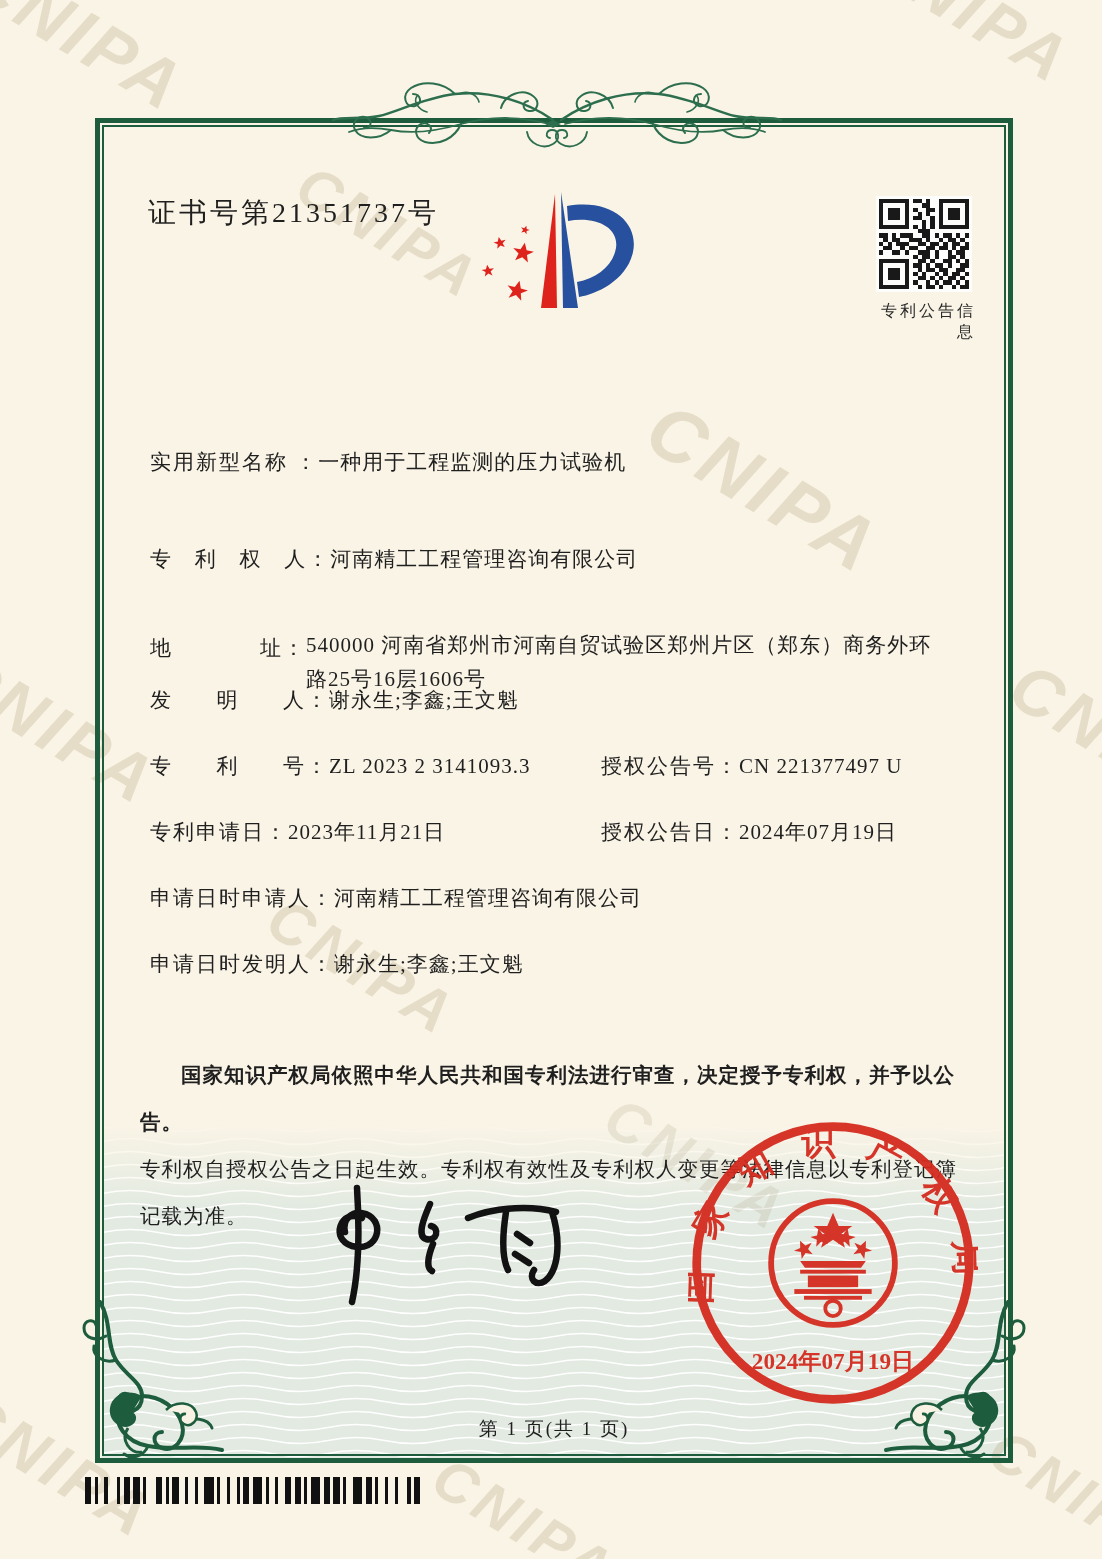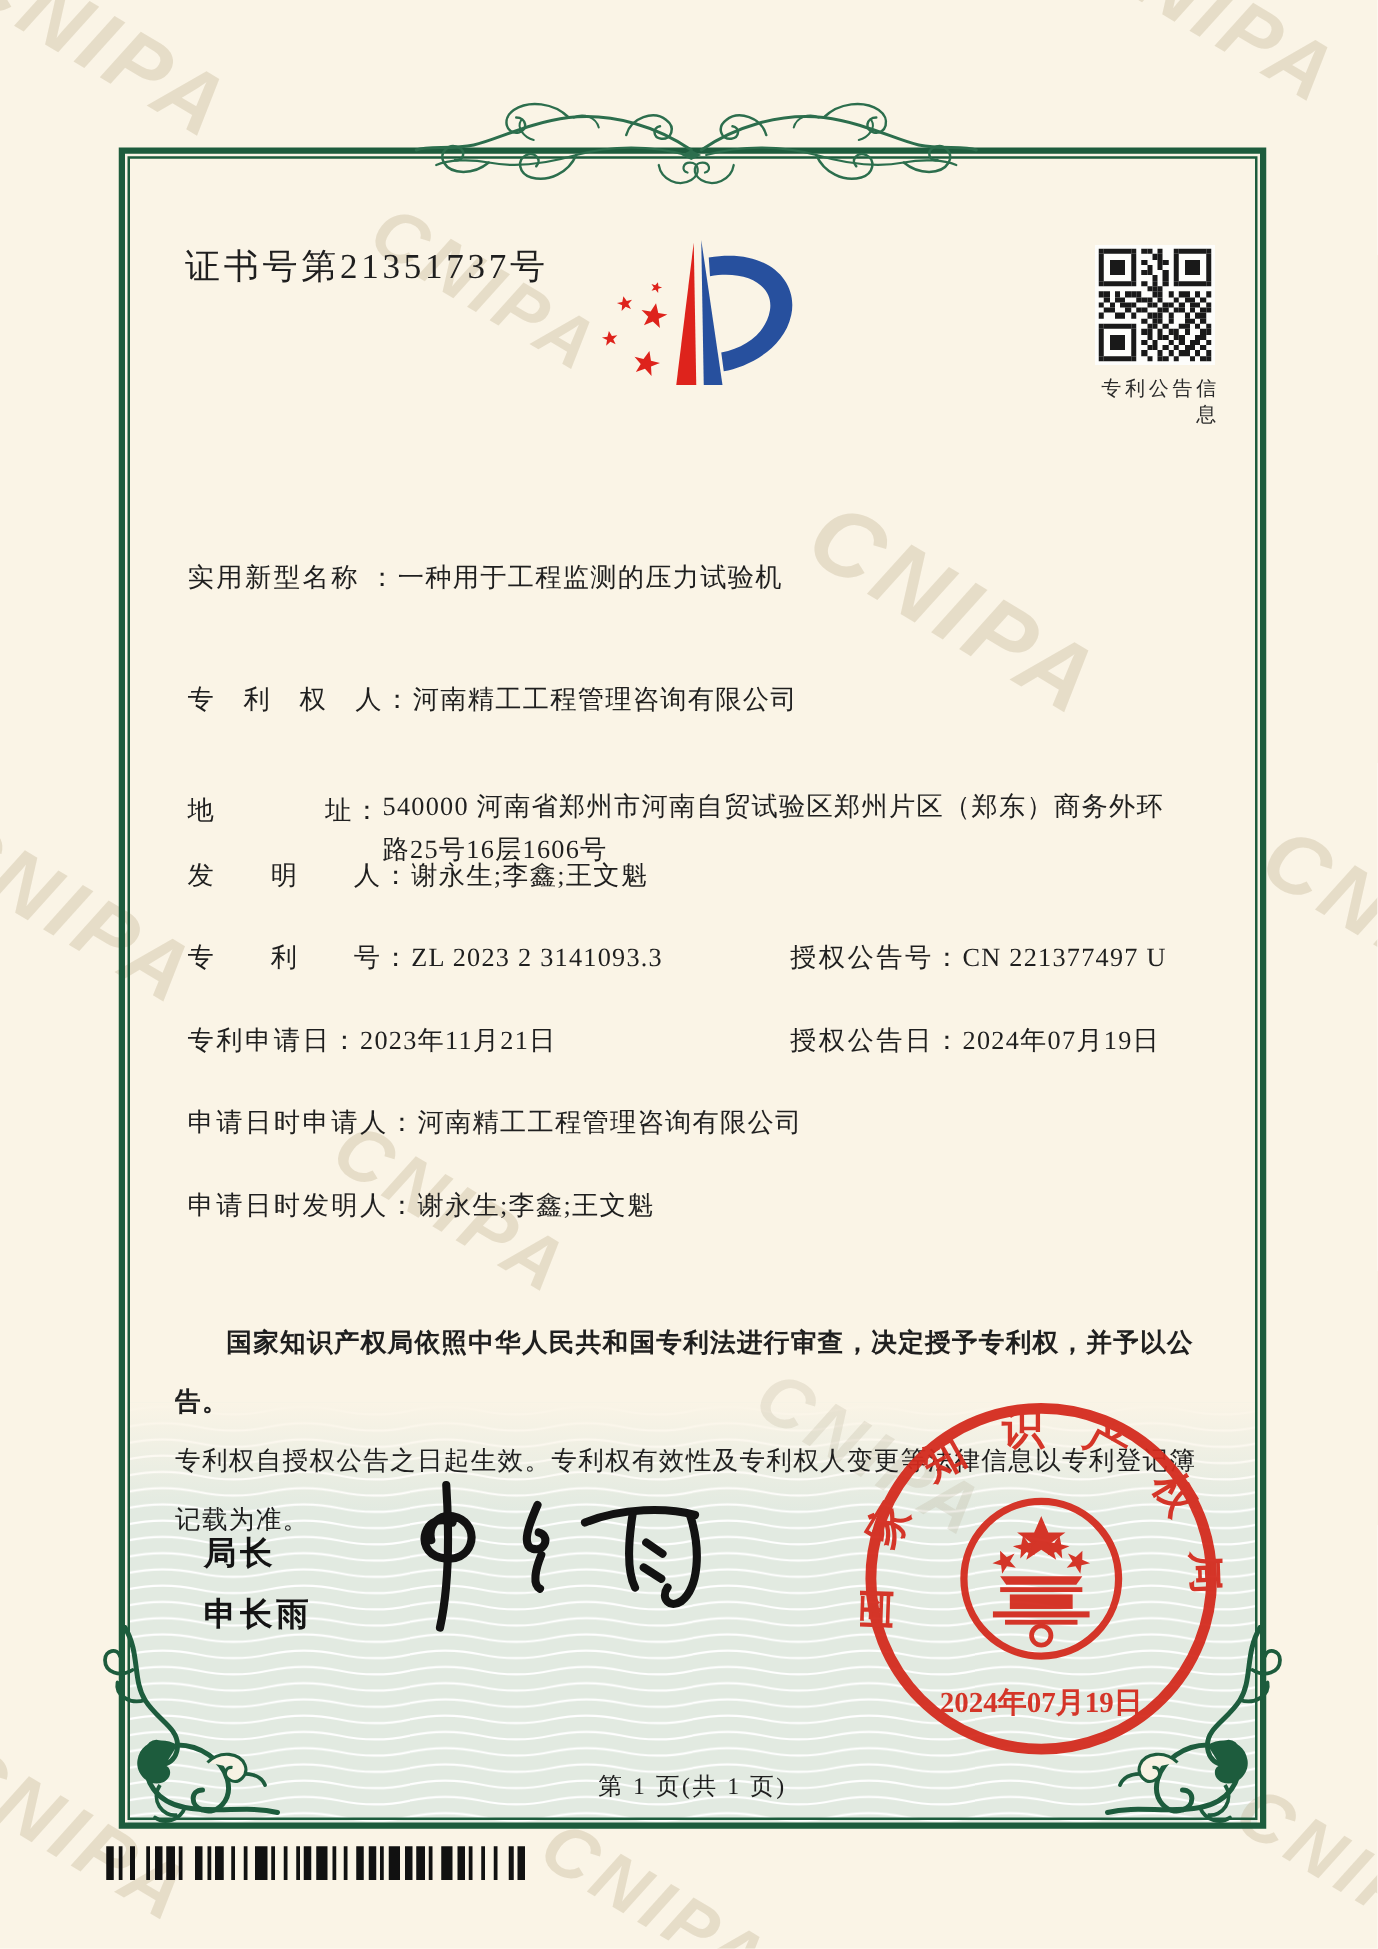--- a/index.html
+++ b/index.html
@@ -50,21 +50,21 @@
   .qr i{display:block;}
   .qr i.on{background:#191919;}
   .qr-caption{margin-top:9px;font-size:16px;letter-spacing:3px;color:#2a2a2a;}
   .title{position:absolute;left:0;width:1102px;top:326px;text-align:center;
     font-size:50px;font-weight:700;letter-spacing:8px;z-index:5;}
   
   .rows{position:absolute;left:150px;top:0;width:820px;z-index:5;font-size:21px;}
   .row{position:absolute;left:0;white-space:nowrap;}
   .flabel{white-space:pre;letter-spacing:2px;margin-top:24px;}
   .fvalue{letter-spacing:1px;margin-top:19px;}
-  .row .pair2{position:absolute;left:482px;top:0;white-space:nowrap;}
+  .row .pair2{position:absolute;left:451px;top:0;white-space:nowrap;}
   .row-name{top:448px;} .row-patentee{top:545px;} .row-address{top:610px;}
   .row-inventor{top:686px;} .row-patent{top:752px;} .row-dates{top:818px;}
   .row-app{top:884px;} .row-inv2{top:950px;}
   .row-address{white-space:normal;}
   .addr-flex{display:flex;align-items:flex-start;}
   .addr-flex .fvalue{display:inline-block;width:636px;line-height:1.6;white-space:normal;}
   
   .declaration{position:absolute;left:140px;top:1052px;width:830px;z-index:5;
     font-size:20.5px;letter-spacing:1px;line-height:2.3;}
   .declaration .l1{text-indent:2em;font-weight:bold;}
@@ -654,24 +654,20 @@
     <div class="row row-inv2">
       <span class="flabel">申请日时发明人：</span><span class="fvalue">谢永生;李鑫;王文魁</span>
     </div>
   </div>
 
   <div class="declaration">
     <div class="l1">国家知识产权局依照中华人民共和国专利法进行审查，决定授予专利权，并予以公告。</div>
     <div class="l2">专利权自授权公告之日起生效。专利权有效性及专利权人变更等法律信息以专利登记簿记载为准。</div>
   </div>
 
-  <div class="signer">
-    <div>局长</div>
-    <div>申长雨</div>
-  </div>
 
   <svg class="sig-svg" viewBox="0 0 290 150">
     <g fill="none" stroke="#121212" stroke-width="6.5" stroke-linecap="round" stroke-linejoin="round">
       <path d="M62 40 C40 30 30 62 52 68 C78 75 86 44 66 36 C52 31 42 42 45 54"></path>
       <path d="M57 10 C59 42 60 88 52 124"></path>
       <path d="M130 26 C123 42 117 58 126 61 C137 64 140 50 131 48"></path>
       <path d="M133 66 C128 78 126 90 132 93"></path>
       <path d="M168 40 C198 28 234 28 256 34"></path>
       <path d="M206 34 C202 60 202 80 208 92"></path>
       <path d="M252 34 C261 62 259 92 245 103 C236 109 228 101 234 92"></path>

